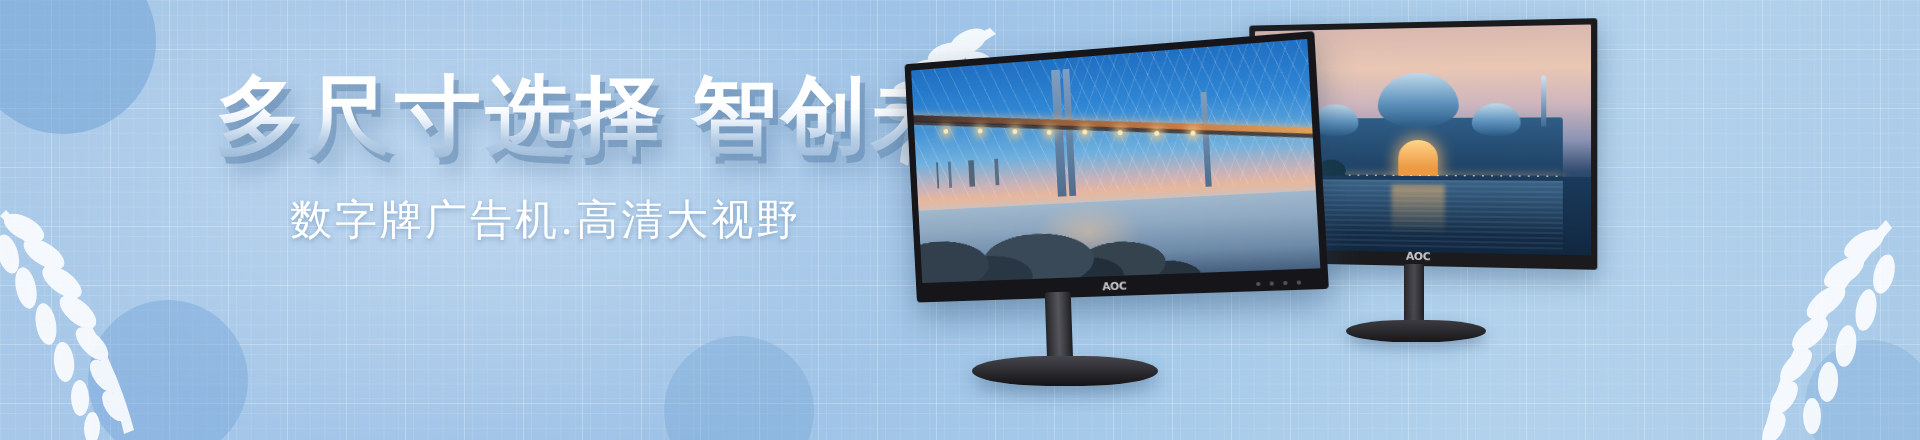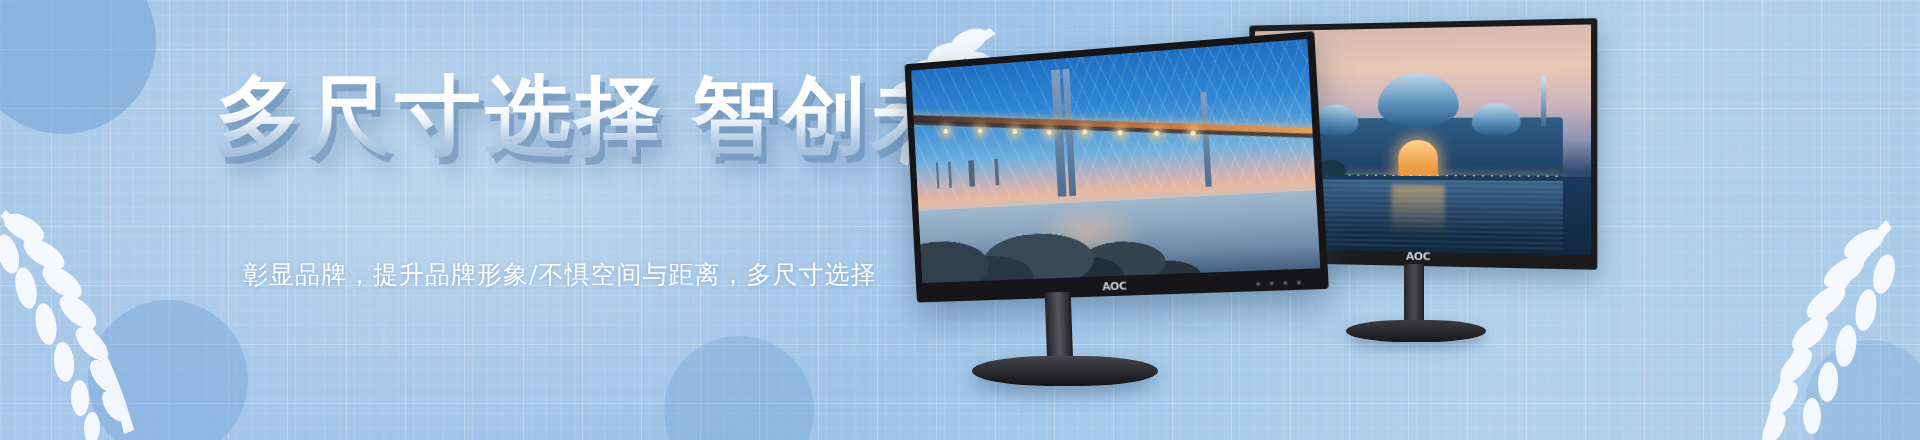--- a/index.html
+++ b/index.html
@@ -272,21 +272,21 @@
       <ellipse cx="226" cy="60" rx="20" ry="10" transform="rotate(-76 226 60)"></ellipse>
       <ellipse cx="208" cy="96" rx="21" ry="10" transform="rotate(-80 208 96)"></ellipse>
       <ellipse cx="188" cy="132" rx="21" ry="10" transform="rotate(-82 188 132)"></ellipse>
       <ellipse cx="170" cy="168" rx="20" ry="10" transform="rotate(-86 170 168)"></ellipse>
       <ellipse cx="154" cy="202" rx="18" ry="9" transform="rotate(-90 154 202)"></ellipse>
     </g>
   </svg>
 
   <div class="copy">
     <div class="headline"><span>多尺寸选择</span><span class="gap"></span><span>智创未来</span></div>
-    <div class="tagline">彰显品牌，提升品牌形象/不惧空间与距离，多尺寸选择</div>
+    <div class="subtitle">数字牌广告机.高清大视野</div>
   </div>
 
   <div class="monitor mon-right">
     <div class="panel">
       <div class="screen">
         <div class="art-mosque">
           <div class="mq-body"></div>
           <div class="dome d-l"></div>
           <div class="dome d-r"></div>
           <div class="dome d-main"></div>

